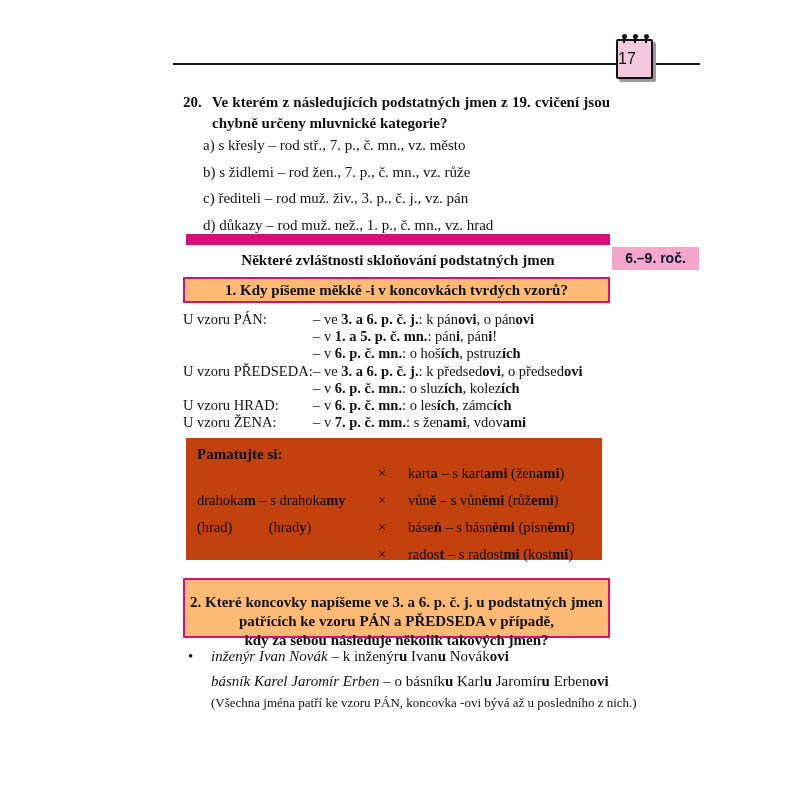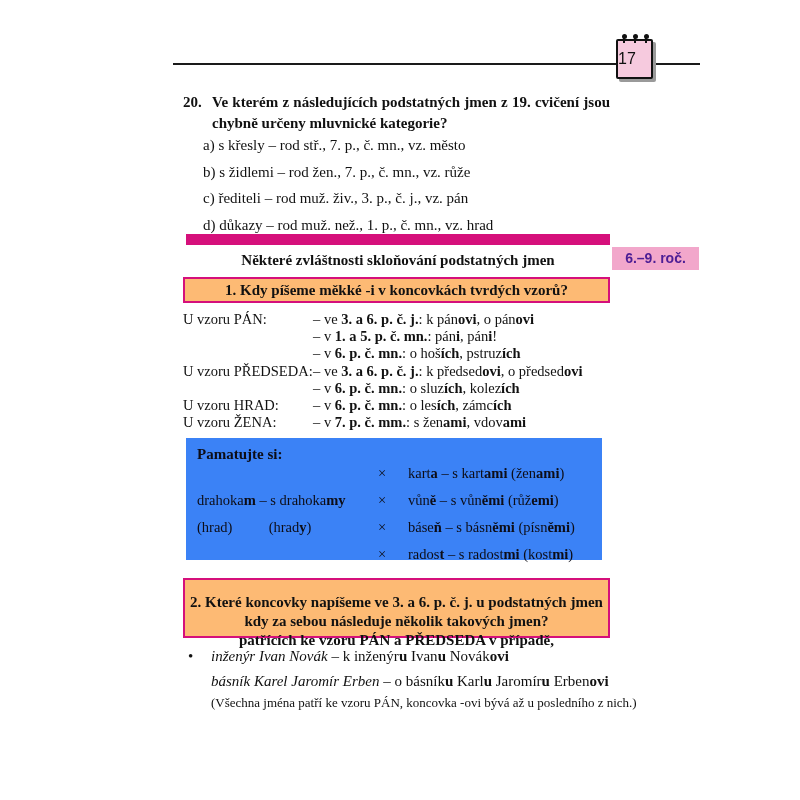--- a/index.html
+++ b/index.html
@@ -25,36 +25,36 @@
   .ex-num { position:absolute; left:0; top:0; font-weight:bold; font-size:15px; line-height:21px; }
   .ex-q { margin-left:29px; width:398px; font-weight:bold; font-size:15px; line-height:21px; text-align:justify; }
   .options { position:absolute; left:203px; top:132px; width:420px; }
   .option { font-size:15px; line-height:26.5px;font-family:Liberation Serif, serif; }
 
   
   .bar { position:absolute; left:186px; top:234px; width:424px; height:11px; background:#d5107b; }
   .sec-title { position:absolute; left:186px; top:252px; width:424px; text-align:center;
                font-weight:bold; font-size:15px; }
   .grade-badge { position:absolute; left:612px; top:247px; width:87px; height:23px;
-                 background:#f2a7cb; color:#4c1d95; text-align:center; line-height:23px;
+                 background:#f2a7cb; color:#0f172a; text-align:center; line-height:23px;
                  font-family:"Liberation Sans", sans-serif; font-weight:bold; font-size:14px; }
 
   .qbox { position:absolute; border:2px solid #d5107b; background:#fdba74; text-align:center;
           font-weight:bold; font-size:15px; }
   .qbox1 { left:183px; top:277px; width:427px; height:26px; line-height:22px; }
   .qbox2 { left:183px; top:578px; width:427px; height:60px; padding-top:13px; line-height:19px; }
 
   
   .patterns { position:absolute; left:183px; top:311px; width:440px; }
   .pat-row { display:flex; font-size:14.5px; line-height:17.2px; }
   .pat-label { width:130px; flex:none; }
 
   
   .rem-box { position:absolute; left:186px; top:438px; width:416px; height:122px;
-             background:#3b82f6; color:#0d0d16; }
+             background:#c2410c; color:#0d0d16; }
   .rem-title { position:absolute; left:11px; top:8px; font-weight:bold; font-size:15px; }
   .rem-grid { position:absolute; left:11px; top:22px; width:398px; }
   .rem-row { display:flex; height:27px; align-items:center; font-size:14.5px; }
   .rem-left { width:181px; flex:none; }
   .rem-x { width:30px; flex:none; }
   .rem-right { flex:auto; }
 
   
   .examples { position:absolute; left:188px; top:644px; width:540px; }
   .bullet { position:absolute; left:0; top:0; font-size:15px; line-height:25px; }
@@ -147,22 +147,22 @@
     <div class="rem-row">
       <span class="rem-left rich"></span>
       <span class="rem-x">×</span>
       <span class="rem-right rich"><span>rados</span><span style="font-weight: bold;">t</span><span> – s radost</span><span style="font-weight: bold;">mi</span><span> (kost</span><span style="font-weight: bold;">mi</span><span>)</span></span>
     </div>
   </div>
 </div>
 
 <div class="qbox qbox2">
   <div>2. Které koncovky napíšeme ve 3. a 6. p. č. j. u podstatných jmen</div>
+  <div>patřících ke vzoru PÁN a PŘEDSEDA v případě,</div>
   <div>kdy za sebou následuje několik takových jmen?</div>
-  <div>patřících ke vzoru PÁN a PŘEDSEDA v případě,</div>
 </div>
 
 <div class="examples">
   <span class="bullet">•</span>
   <div class="ex-lines">
     <div class="ex-line rich"><span style="font-style: italic; margin-top: 8px;">inženýr Ivan Novák</span><span> – k inženýr</span><span style="font-weight: bold;">u</span><span> Ivan</span><span style="font-weight: bold;">u</span><span> Novák</span><span style="font-weight: bold;">ovi</span></div>
     <div class="ex-line rich"><span style="font-style: italic;">básník Karel Jaromír Erben</span><span> – o básník</span><span style="font-weight: bold;">u</span><span> Karl</span><span style="font-weight: bold;">u</span><span> Jaromír</span><span style="font-weight: bold;">u</span><span> Erben</span><span style="font-weight: bold;">ovi</span></div>
     <div class="note">(Všechna jména patří ke vzoru PÁN, koncovka -ovi bývá až u posledního z nich.)</div>
   </div>
 </div>

